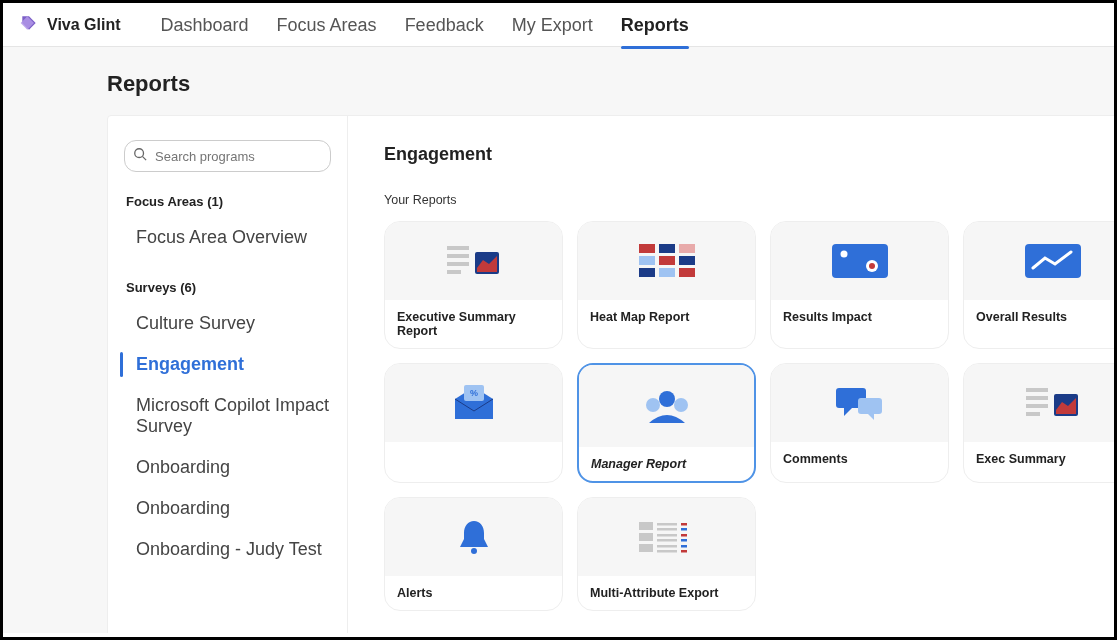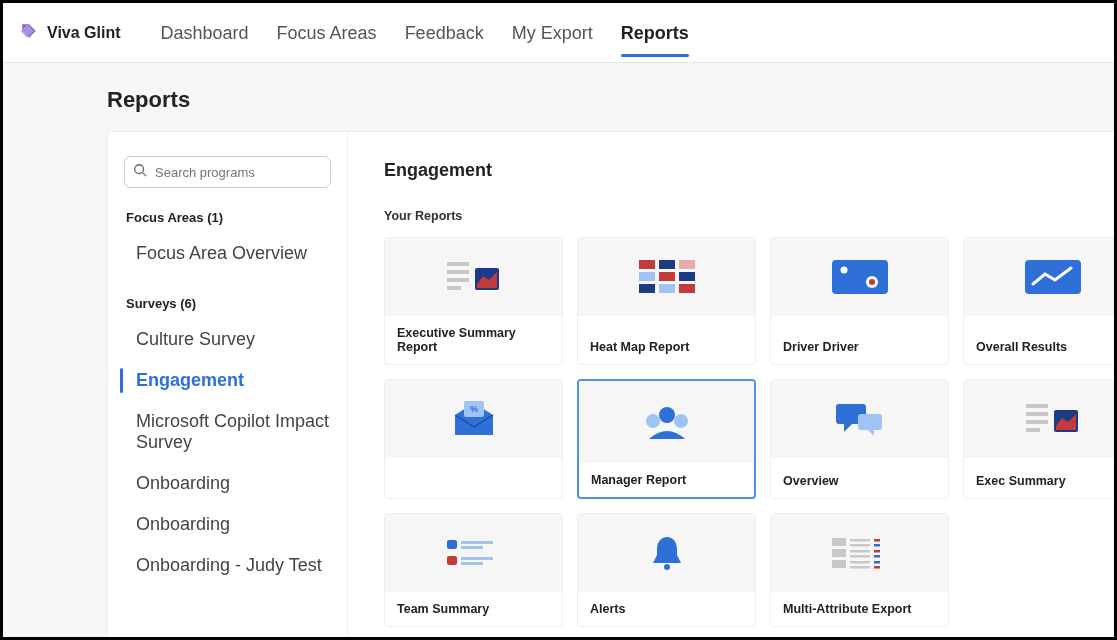--- a/index.html
+++ b/index.html
@@ -9,21 +9,21 @@
     width: 1117px;
     height: 640px;
     overflow: hidden;
     border: 3px solid #000;
     position: relative;
   }
   
   .topnav {
     display: flex;
     align-items: center;
-    height: 60px;
+    height: 44px;
     padding: 0 16px;
     border-bottom: 1px solid #e5e5e5;
     background: #fff;
   }
   .brand {
     display: flex;
     align-items: center;
     gap: 8px;
     font-weight: 700;
     font-size: 16px;
@@ -85,21 +85,21 @@
   
   .sidebar {
     width: 240px;
     border-right: 1px solid #eee;
     padding: 24px 16px;
   }
   .search {
     display: flex;
     align-items: center;
     border: 1px solid #ccc;
-    border-radius: 7px;
+    border-radius: 12px;
     padding: 6px 8px;
     gap: 8px;
     margin-bottom: 22px;
   }
   .search input {
     border: none;
     outline: none;
     font-size: 13px;
     color: #555;
     flex: 1;
@@ -140,41 +140,41 @@
     overflow: hidden;
   }
   .main-title {
     font-size: 18px;
     font-weight: 700;
     color: #222;
     margin-bottom: 28px;
   }
   .subhead {
     font-size: 12.5px;
-    font-weight: 700;
+    font-weight: 400;
     color: #333;
     margin-bottom: 14px;
   }
   .cards {
     display: grid;
     grid-template-columns: repeat(4, 179px);
     gap: 14px;
   }
   .card {
     border: 1px solid #eee;
-    border-radius: 4px;
+    border-radius: 16px;
     background: #fff;
     cursor: pointer;
     display: flex;
     flex-direction: column;
     overflow: hidden;
-    justify-content: space-between;
   }
   .card.selected {
     border: 2px solid #4f93e6;
+    font-style: italic;
   }
   .card-preview {
     background: #f6f6f6;
     height: 78px;
     display: flex;
     align-items: center;
     justify-content: center;
   }
   .card.selected .card-preview { height: 82px; }
   .card-label {
@@ -278,21 +278,21 @@
 
         <div class="card">
           <div class="card-preview">
             <svg class="ic" width="56" height="34" viewBox="0 0 56 34">
               <rect x="0" y="0" width="56" height="34" rx="4" fill="#2f6fd8"></rect>
               <circle cx="12" cy="10" r="3.5" fill="#fff"></circle>
               <circle cx="40" cy="22" r="6" fill="#fff"></circle>
               <circle cx="40" cy="22" r="3" fill="#c23a3a"></circle>
             </svg>
           </div>
-          <div class="card-label">Driver Driver</div>
+          <div class="card-label">Results Impact</div>
         </div>
 
         <div class="card">
           <div class="card-preview">
             <svg class="ic" width="56" height="34" viewBox="0 0 56 34">
               <rect x="0" y="0" width="56" height="34" rx="4" fill="#2f6fd8"></rect>
               <path d="M8 24 L20 14 L30 20 L46 8" stroke="#fff" stroke-width="3" fill="none" stroke-linecap="round"></path>
             </svg>
           </div>
           <div class="card-label">Overall Results</div>
@@ -323,50 +323,37 @@
 
         <div class="card">
           <div class="card-preview">
             <svg class="ic" width="56" height="38" viewBox="0 0 56 38">
               <rect x="4" y="4" width="30" height="20" rx="3" fill="#2f6fd8"></rect>
               <path d="M12 24 L12 32 L20 24 Z" fill="#2f6fd8"></path>
               <rect x="26" y="14" width="24" height="16" rx="3" fill="#9fc3f2"></rect>
               <path d="M42 30 L42 36 L36 30 Z" fill="#9fc3f2"></path>
             </svg>
           </div>
-          <div class="card-label">Overview</div>
+          <div class="card-label">Comments</div>
         </div>
 
         <div class="card">
           <div class="card-preview">
             <svg class="ic" width="54" height="38" viewBox="0 0 54 38">
               <rect x="0" y="4" width="22" height="4" fill="#c8c8c8"></rect>
               <rect x="0" y="12" width="22" height="4" fill="#c8c8c8"></rect>
               <rect x="0" y="20" width="22" height="4" fill="#c8c8c8"></rect>
               <rect x="0" y="28" width="14" height="4" fill="#c8c8c8"></rect>
               <rect x="28" y="10" width="24" height="22" rx="2" fill="#1b3b87"></rect>
               <path d="M30 26 L36 18 L42 22 L50 14 L50 30 L30 30 Z" fill="#c23a3a"></path>
             </svg>
           </div>
           <div class="card-label">Exec Summary</div>
         </div>
 
-        <div class="card">
-          <div class="card-preview">
-            <svg class="ic" width="54" height="34" viewBox="0 0 54 34">
-              <rect x="0" y="4" width="10" height="9" rx="2" fill="#2f6fd8"></rect>
-              <rect x="14" y="5" width="32" height="3" fill="#9fc3f2"></rect>
-              <rect x="14" y="10" width="22" height="3" fill="#9fc3f2"></rect>
-              <rect x="0" y="20" width="10" height="9" rx="2" fill="#c23a3a"></rect>
-              <rect x="14" y="21" width="32" height="3" fill="#9fc3f2"></rect>
-              <rect x="14" y="26" width="22" height="3" fill="#9fc3f2"></rect>
-            </svg>
-          </div>
-          <div class="card-label">Team Summary</div>
-        </div>
 
         <div class="card">
           <div class="card-preview">
             <svg class="ic" width="40" height="40" viewBox="0 0 40 40">
               <path d="M20 4 C14 4 10 9 10 16 L10 22 L6 30 L34 30 L30 22 L30 16 C30 9 26 4 20 4 Z" fill="#2f6fd8"></path>
               <circle cx="20" cy="34" r="3" fill="#2f6fd8"></circle>
             </svg>
           </div>
           <div class="card-label">Alerts</div>
         </div>

